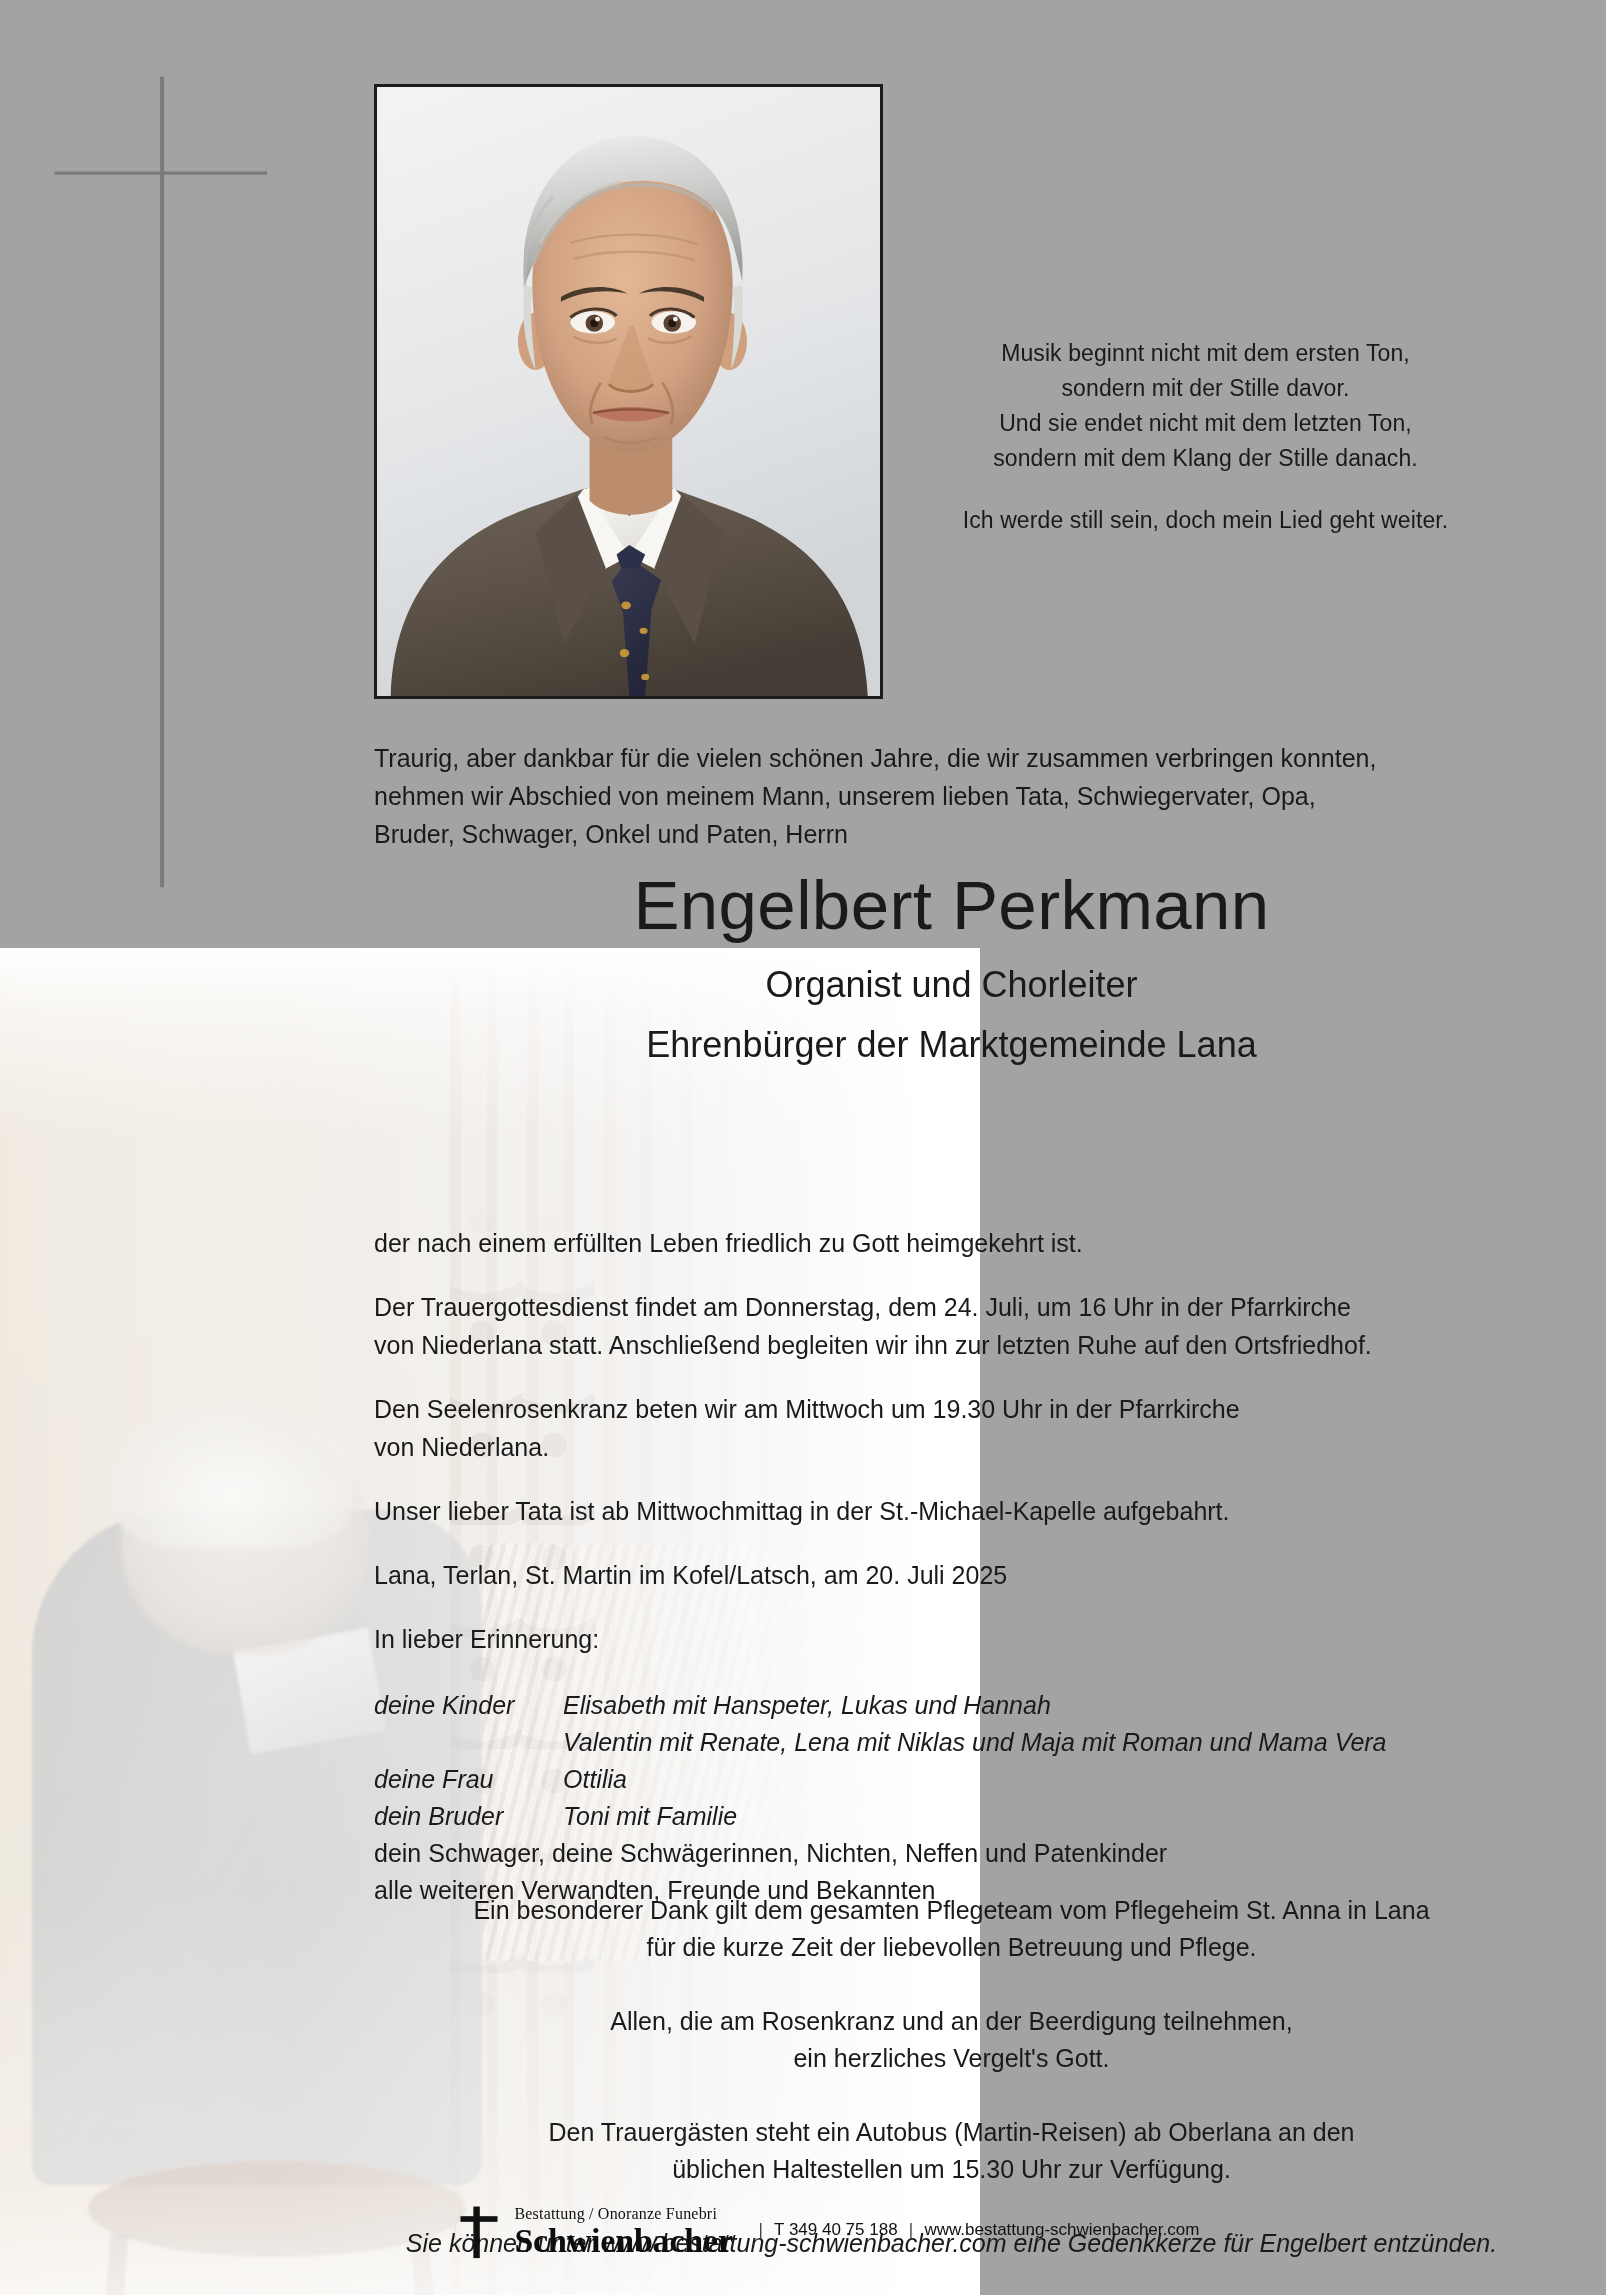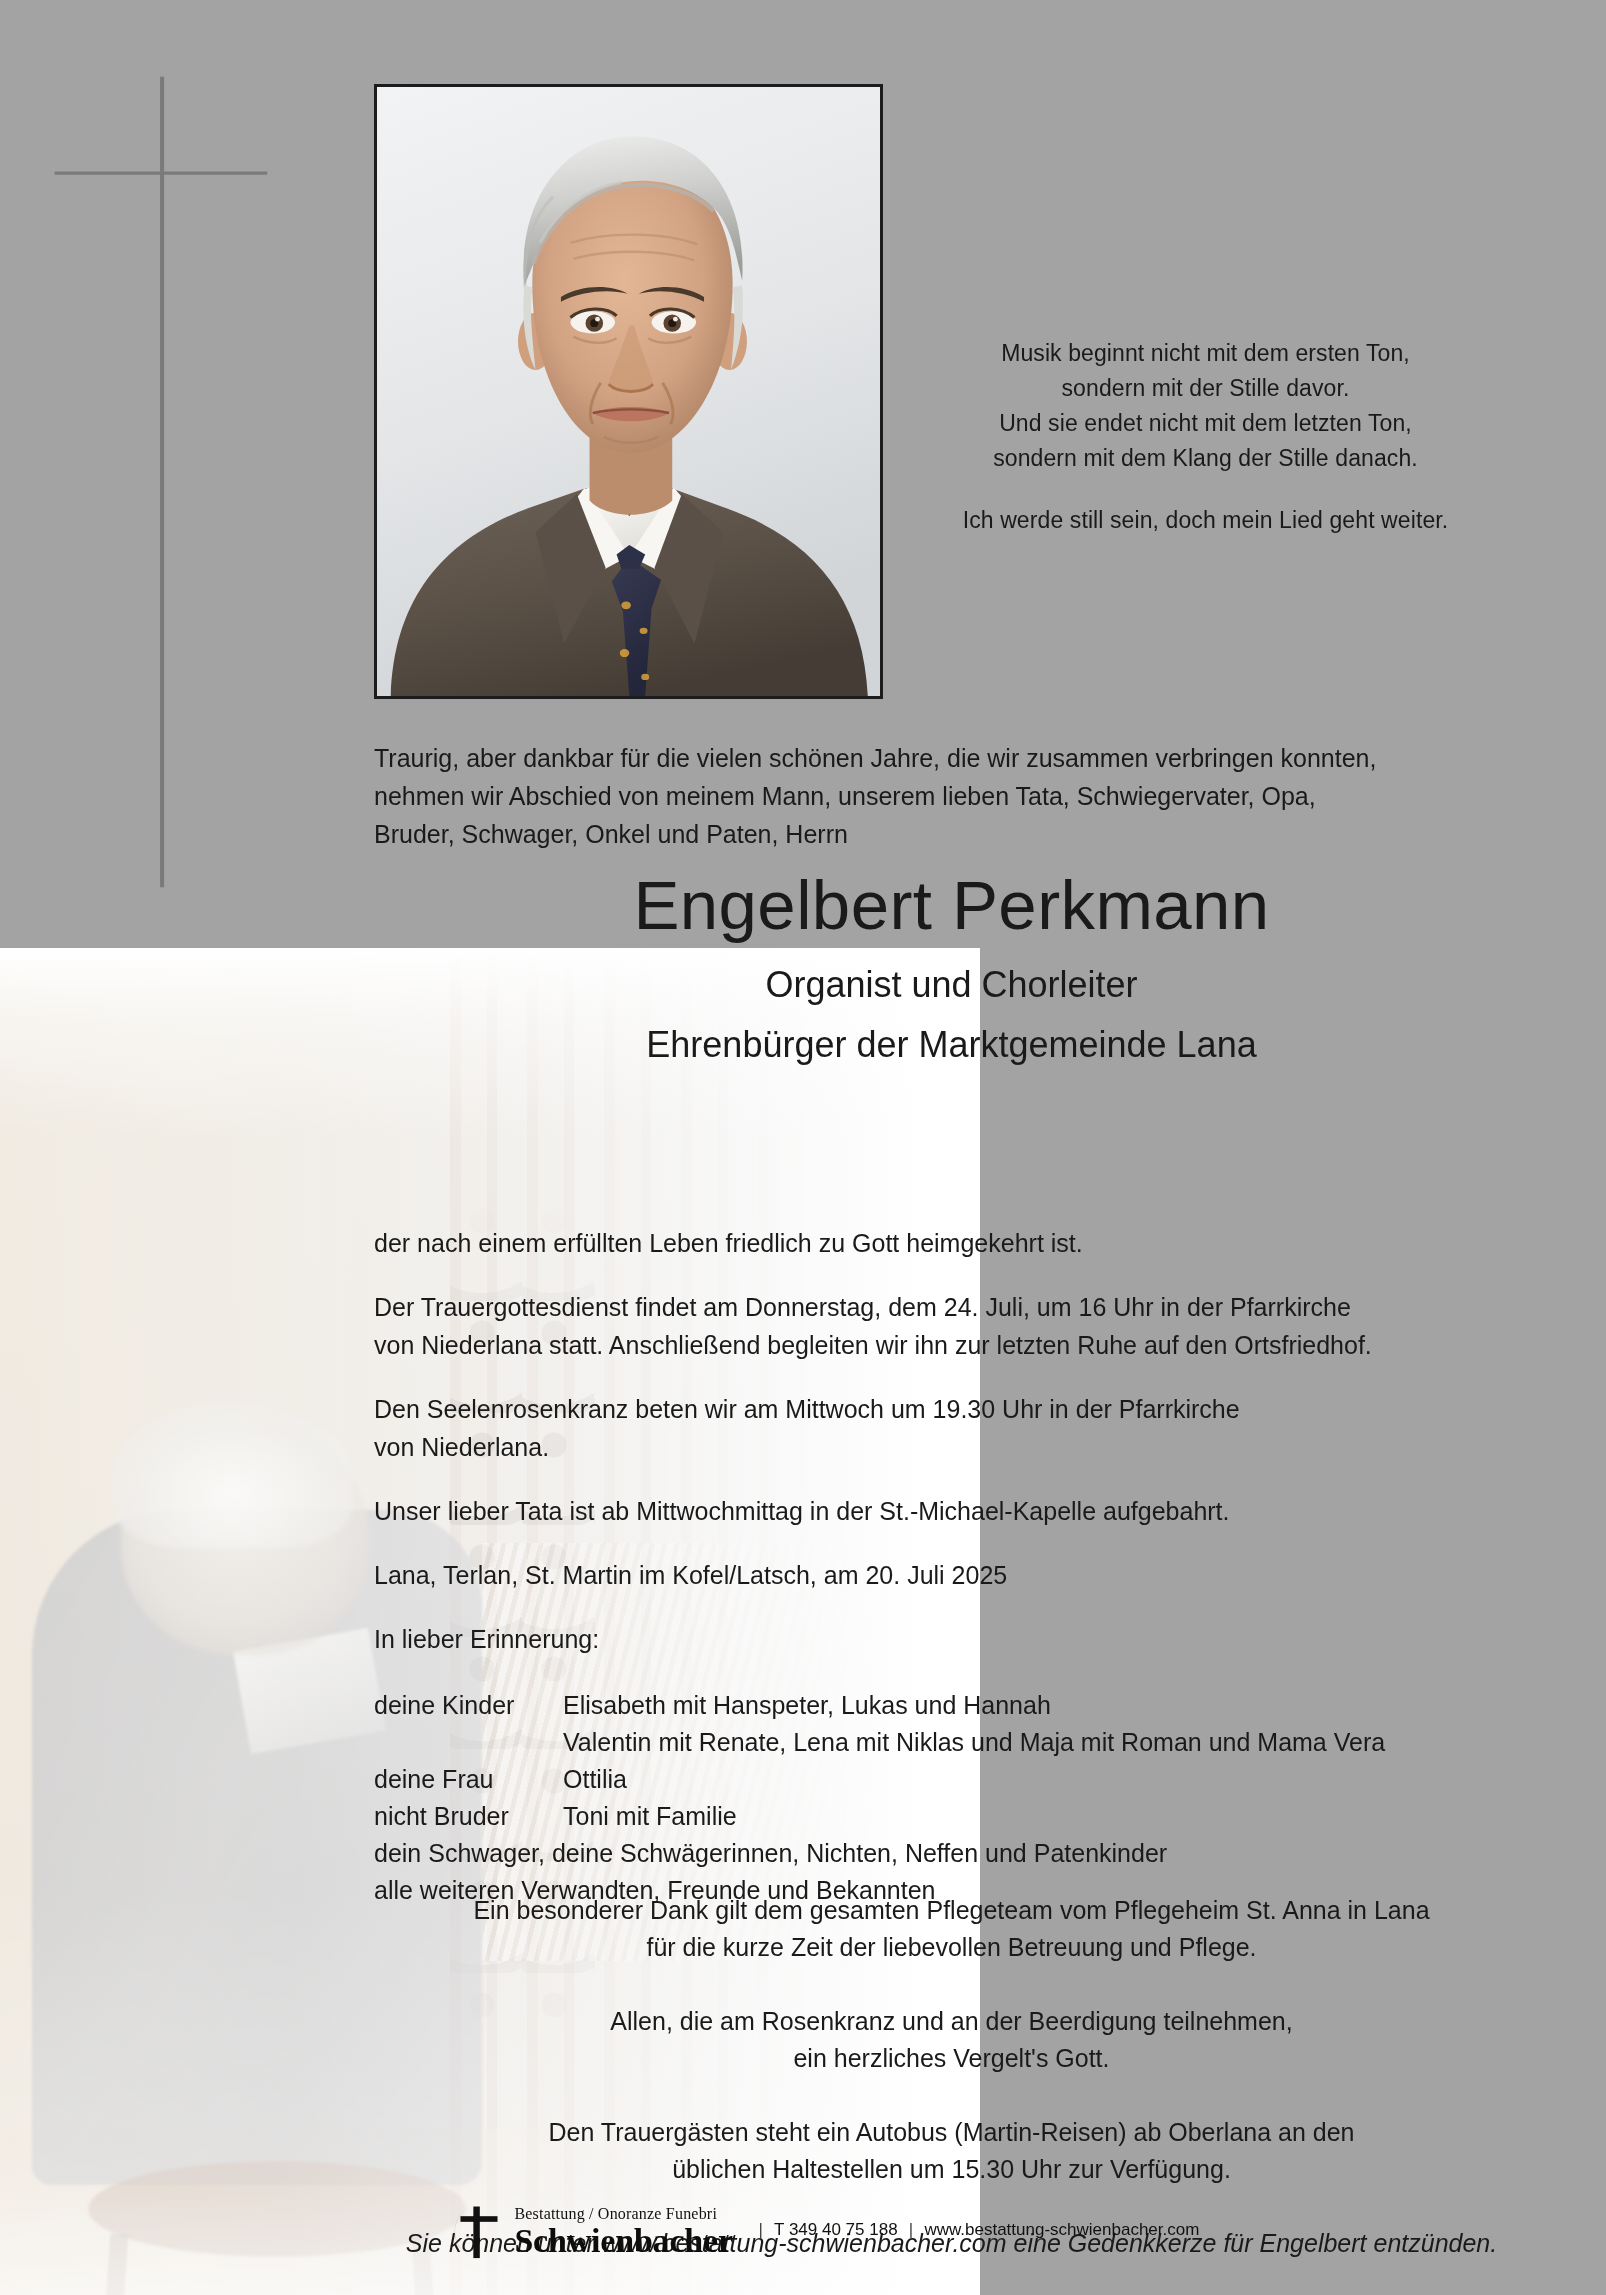--- a/index.html
+++ b/index.html
@@ -238,21 +238,21 @@
 
   
   .family {
     position: absolute;
     left: 374px;
     top: 1687px;
     width: 1205px;
     font-size: 25px;
     line-height: 37px;
   }
-  .fam-row { display: flex; }
+  .fam-row { display: flex; font-style: italic; }
   .fam-label { width: 189px; flex: 0 0 189px; }
   .fam-value { flex: 1 1 auto; }
   .fam-wide { display: block; }
 
   
   .closing {
     position: absolute;
     left: 337px;
     top: 1892px;
     width: 1229px;
@@ -475,21 +475,21 @@
     </div>
     <div class="fam-row">
       <div class="fam-label"></div>
       <div class="fam-value">Valentin mit Renate, Lena mit Niklas und Maja mit Roman und Mama Vera</div>
     </div>
     <div class="fam-row">
       <div class="fam-label">deine Frau</div>
       <div class="fam-value">Ottilia</div>
     </div>
     <div class="fam-row">
-      <div class="fam-label">nicht Bruder</div>
+      <div class="fam-label">dein Bruder</div>
       <div class="fam-value">Toni mit Familie</div>
     </div>
     <div class="fam-wide">dein Schwager, deine Schwägerinnen, Nichten, Neffen und Patenkinder</div>
     <div class="fam-wide">alle weiteren Verwandten, Freunde und Bekannten</div>
   </div>
 
   <div class="closing">
     <p>
       <span>Ein besonderer Dank gilt dem gesamten Pflegeteam vom Pflegeheim St. Anna in Lana</span><br>
       <span>für die kurze Zeit der liebevollen Betreuung und Pflege.</span>

